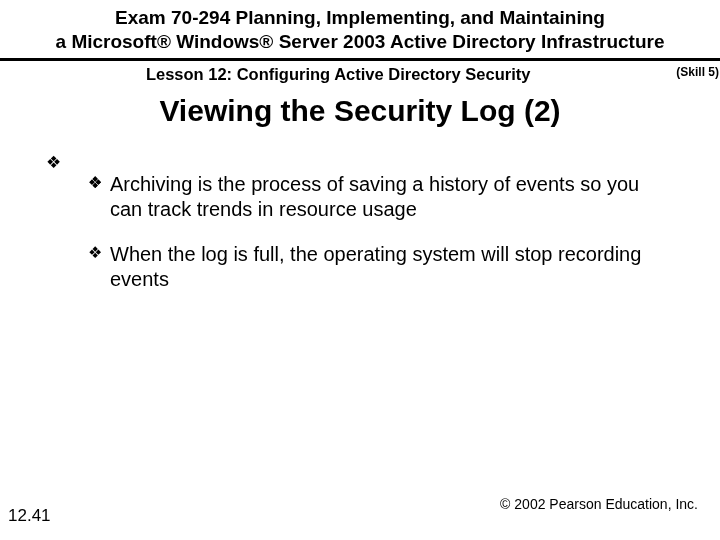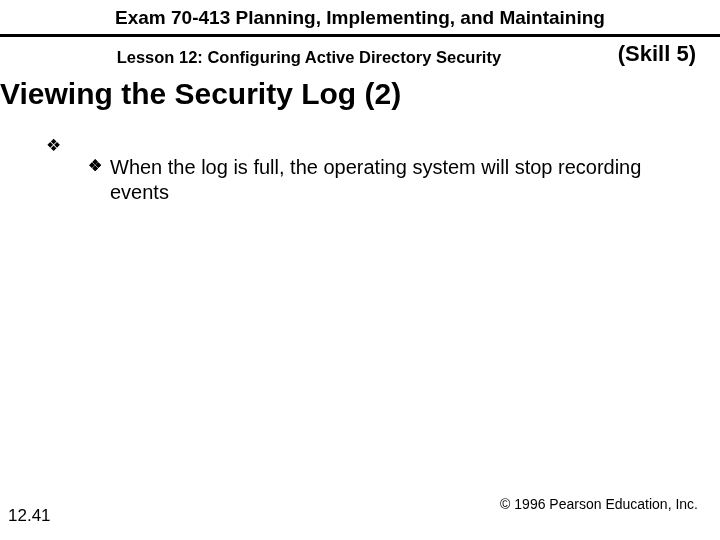--- a/index.html
+++ b/index.html
@@ -8,36 +8,36 @@
   .header {
     text-align: center;
     font-weight: bold;
     font-size: 19px;
     line-height: 1.25;
     padding: 6px 20px 4px 20px;
     border-bottom: 3px solid #000;
   }
   .subheader {
     display: flex;
-    align-items: flex-end;
-    padding: 4px 24px 4px 0;
+    align-items: flex-start;
+    padding: 4px 1px 4px 0;
   }
   .lesson {
     flex: 1;
     text-align: center;
     font-weight: bold;
     font-size: 16.5px;
   }
   .skill {
     font-weight: bold;
-    font-size: 22px;
+    font-size: 12px;
     white-space: nowrap;
   }
   .title {
-    text-align: left;
+    text-align: center;
     font-weight: bold;
     font-size: 30px;
     margin-top: 6px;
   }
   .content {
     padding: 24px 46px 0 46px;
     font-size: 20px;
     line-height: 1.25;
   }
   .bullet1 {
@@ -77,44 +77,46 @@
     bottom: 28px;
     font-size: 14px;
   }
 </style>
 </head>
 <body>
 
 <div class="slide">
 
   <div class="header">
-    <div>Exam 70-413 Planning, Implementing, and Maintaining</div>
+    <div>Exam 70-294 Planning, Implementing, and Maintaining</div>
+    <div>a Microsoft® Windows® Server 2003 Active Directory Infrastructure</div>
   </div>
 
   <div class="subheader">
     <div class="lesson">Lesson 12: Configuring Active Directory Security</div>
     <div class="skill">(Skill 5)</div>
   </div>
 
   <div class="title">Viewing the Security Log (2)</div>
 
   <div class="content">
     <div class="bullet1">
       <span class="marker">❖</span>
     </div>
     <div class="sub">
       <div class="bullet2">
         <span class="marker">❖</span>
       </div>
       <div class="bullet2">
         <span class="marker">❖</span>
+        <span>Archiving is the process of saving a history of events so you can track trends in resource usage</span>
       </div>
       <div class="bullet2">
         <span class="marker">❖</span>
         <span>When the log is full, the operating system will stop recording events</span>
       </div>
     </div>
   </div>
 
   <div class="pagenum">12.41</div>
-  <div class="copyright">© 1996 Pearson Education, Inc.</div>
+  <div class="copyright">© 2002 Pearson Education, Inc.</div>
 
 </div>
 
 </body></html>

